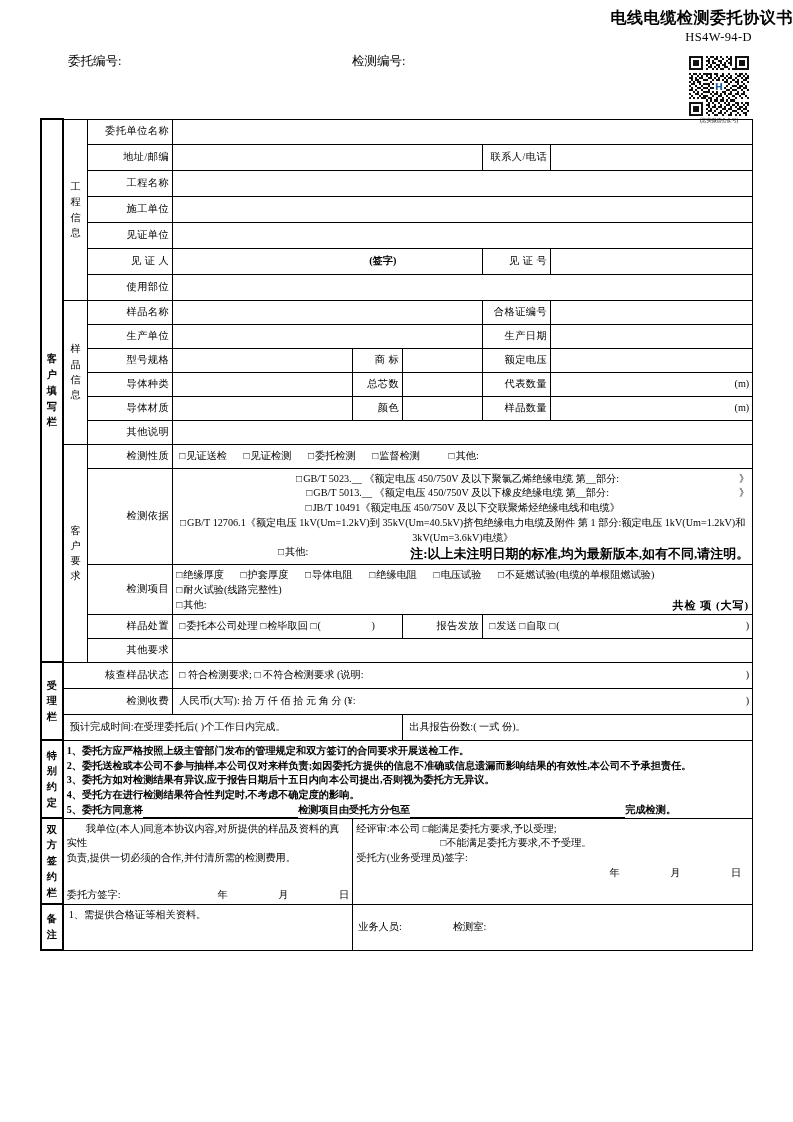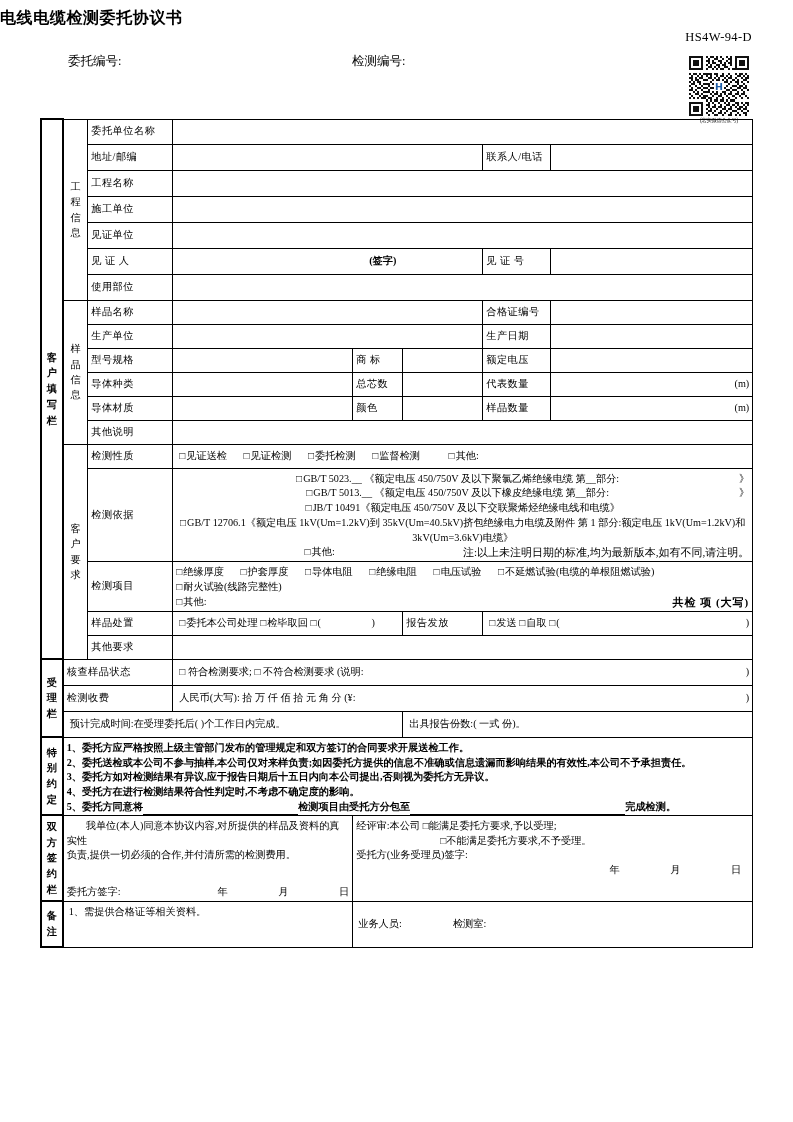--- a/index.html
+++ b/index.html
@@ -23,21 +23,21 @@
   .qr-wrap { position: absolute; right: 40px; top: 56px; width: 68px; text-align: center; }
   .qr { width: 60px; height: 60px; margin: 0 auto; position: relative; background:#fff; }
   .qr svg { display: block; }
   .qr-cap { font-size: 5.2px; margin-top: 1px; letter-spacing: -.2px; white-space: nowrap; }
   .title1 {
     text-align: center; font-size: 22px; font-weight: bold;
     letter-spacing: 1px; padding-top: 25px; line-height: 1.2;
     font-family: "Liberation Serif", "DejaVu Serif", serif;
   }
   .title2 {
-    text-align: left; font-size: 16px; font-weight: bold;
+    text-align: right; font-size: 16px; font-weight: bold;
     letter-spacing: .6px; padding-top: 8px;
   }
   .numrow { position: relative; height: 24px; margin-top: 24px; font-size: 12.5px; }
   .numrow .a { position: absolute; left: 68px; top: 0; }
   .numrow .b { position: absolute; left: 352px; top: 0; }
 
   
   table.form {
     border-collapse: collapse;
     width: 712px;
@@ -52,33 +52,33 @@
     line-height: 1.45;
   }
   .outer { border: 2px solid #000 !important; }
   
   .vlabel {
     text-align: center; font-size: 11px; font-weight: bold;
     letter-spacing: 0; padding: 2px 0;
   }
   .vlabel span { display: block; line-height: 1.55; }
   .vlabel.thin span { font-weight: normal; font-size: 10.2px; line-height: 1.5; }
-  .rowlabel { text-align: left; font-size: 10.3px; letter-spacing: .5px; }
+  .rowlabel { text-align: right; font-size: 10.3px; letter-spacing: .5px; }
   .blank { }
   .small { font-size: 9.4px; }
   .cb::before { content: "\25A1"; margin-right: 1px; font-size: 10px; }
   .right { text-align: right; }
   .center { text-align: center; }
   .pad6 { padding-left: 6px !important; }
   .tl { vertical-align: top !important; padding-top: 3px !important; }
 
   .std-line { white-space: nowrap; }
   .std-box { font-size: 9.9px; line-height: 1.85; padding: 2px 2px 2px 4px; }
   .std-box .row { position: relative; text-align: center; }
-  .std-box .note { float: right; font-weight: normal; font-size: 11px; }
+  .std-box .note { float: right; font-weight: bold; font-size: 13px; }
   .item-box { font-size: 10px; line-height: 1.95; padding: 2px 2px 2px 4px; }
 
   .terms { font-size: 9.2px; line-height: 2.02; font-weight: bold; padding: 2px 4px; }
   .terms div { white-space: nowrap; }
   .sig-l { font-size: 10.1px; line-height: 1.9; padding: 4px 5px 3px; }
   .sig-r { font-size: 10.1px; line-height: 1.9; padding: 4px 5px 3px; }
   .fill { display: inline-block; border-bottom: 1px solid #000; height: 10px; vertical-align: bottom; }
 
   .footer {
     text-align: center; font-size: 13px; font-weight: bold;

